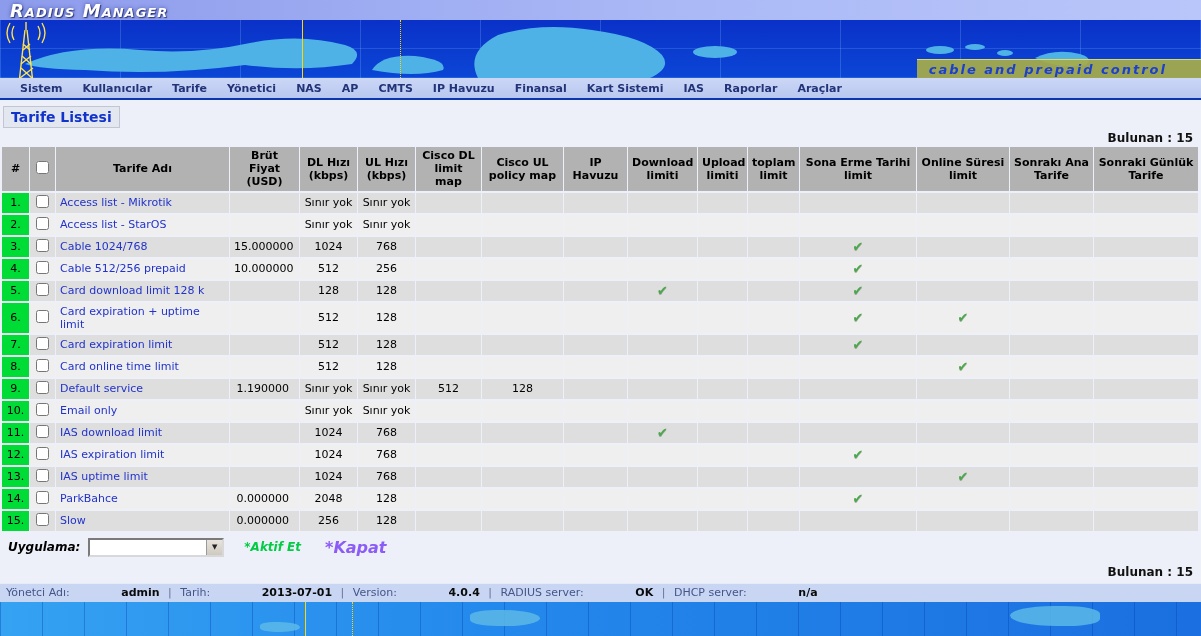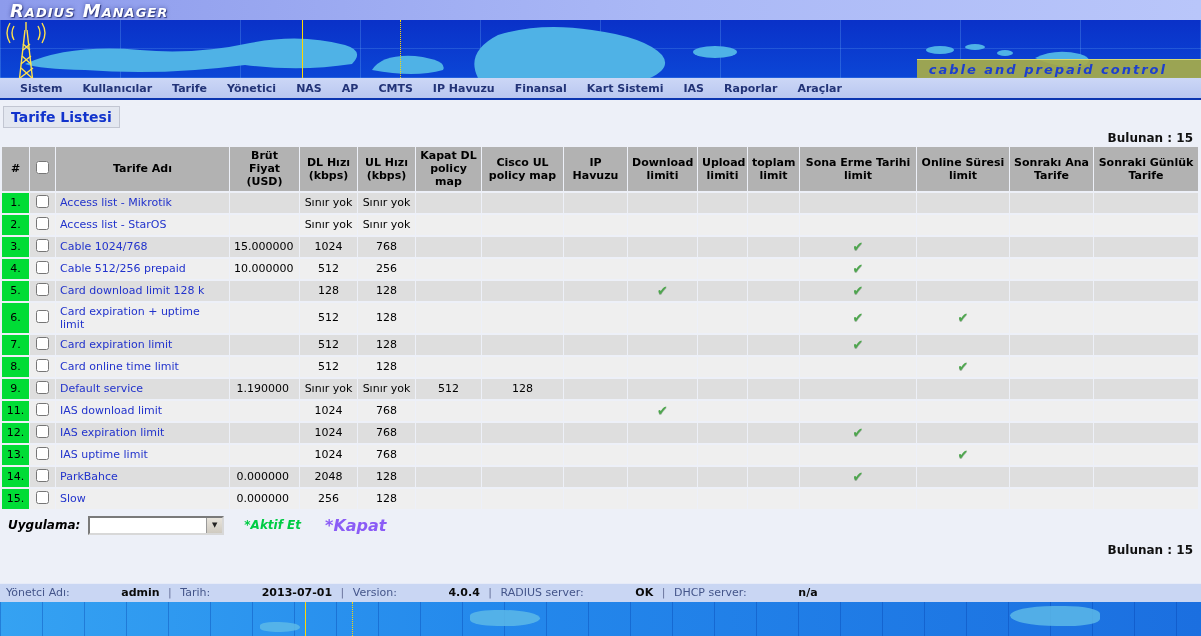--- a/index.html
+++ b/index.html
@@ -156,21 +156,21 @@
           <col>
       </colgroup>
       <thead>
         <tr>
           <th>#</th>
           <th class="cb"><input type="checkbox" style=""></th>
           <th>Tarife Adı</th>
           <th>Brüt Fiyat (USD)</th>
           <th>DL Hızı (kbps)</th>
           <th>UL Hızı (kbps)</th>
-          <th>Kapat DL policy map</th>
+          <th>Cisco DL limit map</th>
           <th>Cisco UL policy map</th>
           <th>IP Havuzu</th>
           <th>Download limiti</th>
           <th>Upload limiti</th>
           <th>toplam limit</th>
           <th>Sona Erme Tarihi limit</th>
           <th>Online Süresi limit</th>
           <th>Sonrakı Ana Tarife</th>
           <th>Sonraki Günlük Tarife</th>
         </tr>
@@ -322,20 +322,38 @@
   </tr>
           <tr>
     <td class="num">9.</td>
     <td class="cb"><input type="checkbox" style=""></td>
     <td class="name"><a>Default service</a></td>
     <td class="price">1.190000</td>
     <td class="c">Sınır yok</td>
     <td class="c">Sınır yok</td>
     <td class="c">512</td>
     <td class="c">128</td>
+    <td class="c"></td>
+    <td class="c"></td>
+    <td class="c"></td>
+    <td class="c"></td>
+    <td class="c"></td>
+    <td class="c"></td>
+    <td class="c"></td>
+    <td class="c"></td>
+  </tr>
+          <tr>
+    <td class="num">10.</td>
+    <td class="cb"><input type="checkbox" style=""></td>
+    <td class="name"><a>Email only</a></td>
+    <td class="price"></td>
+    <td class="c">Sınır yok</td>
+    <td class="c">Sınır yok</td>
+    <td class="c"></td>
+    <td class="c"></td>
     <td class="c"></td>
     <td class="c"></td>
     <td class="c"></td>
     <td class="c"></td>
     <td class="c"></td>
     <td class="c"></td>
     <td class="c"></td>
     <td class="c"></td>
   </tr>
           <tr>

